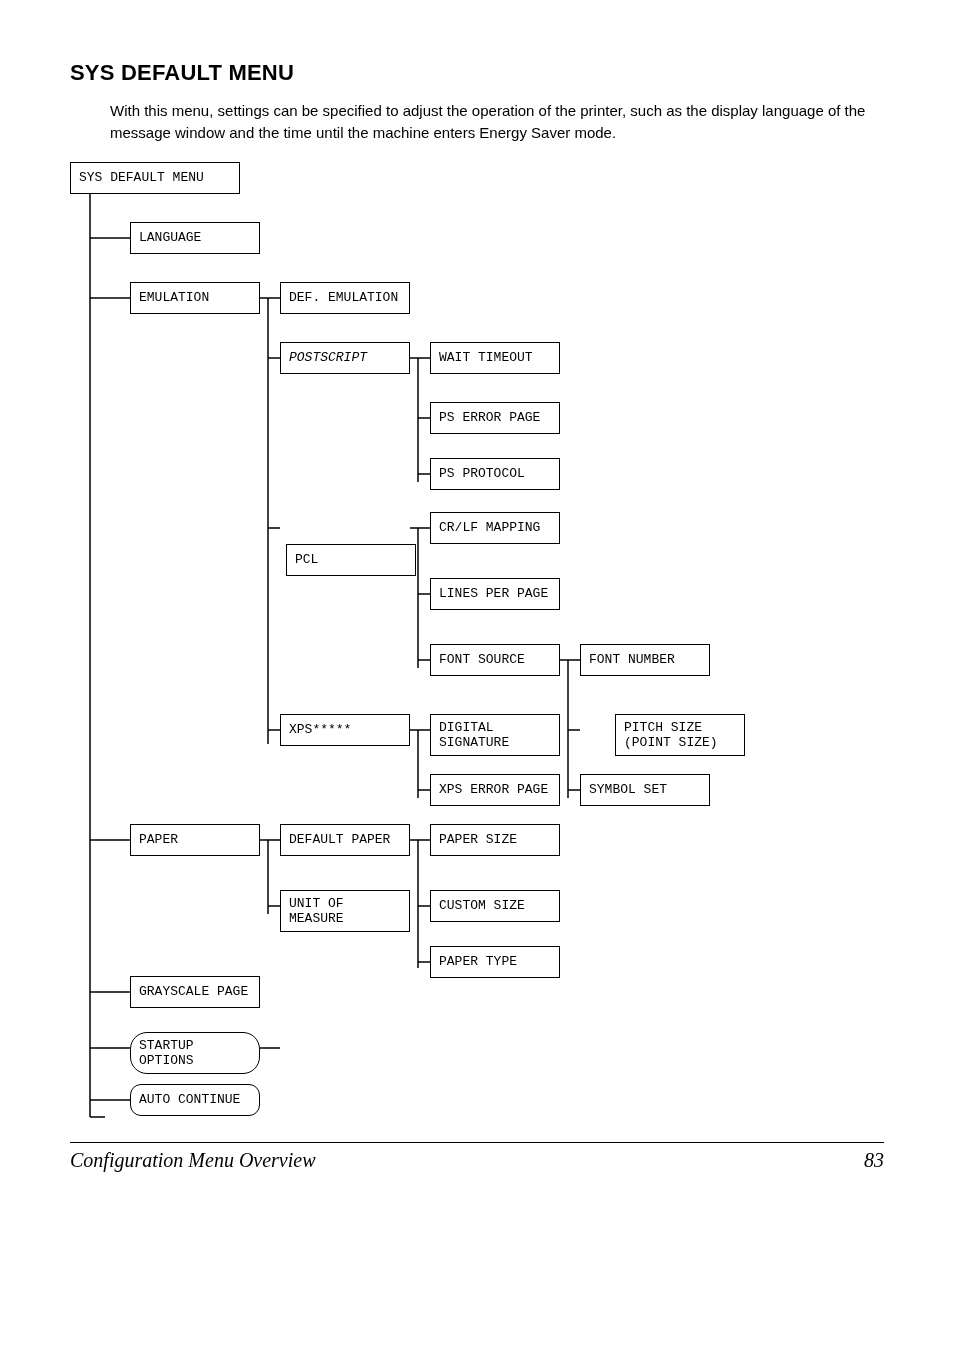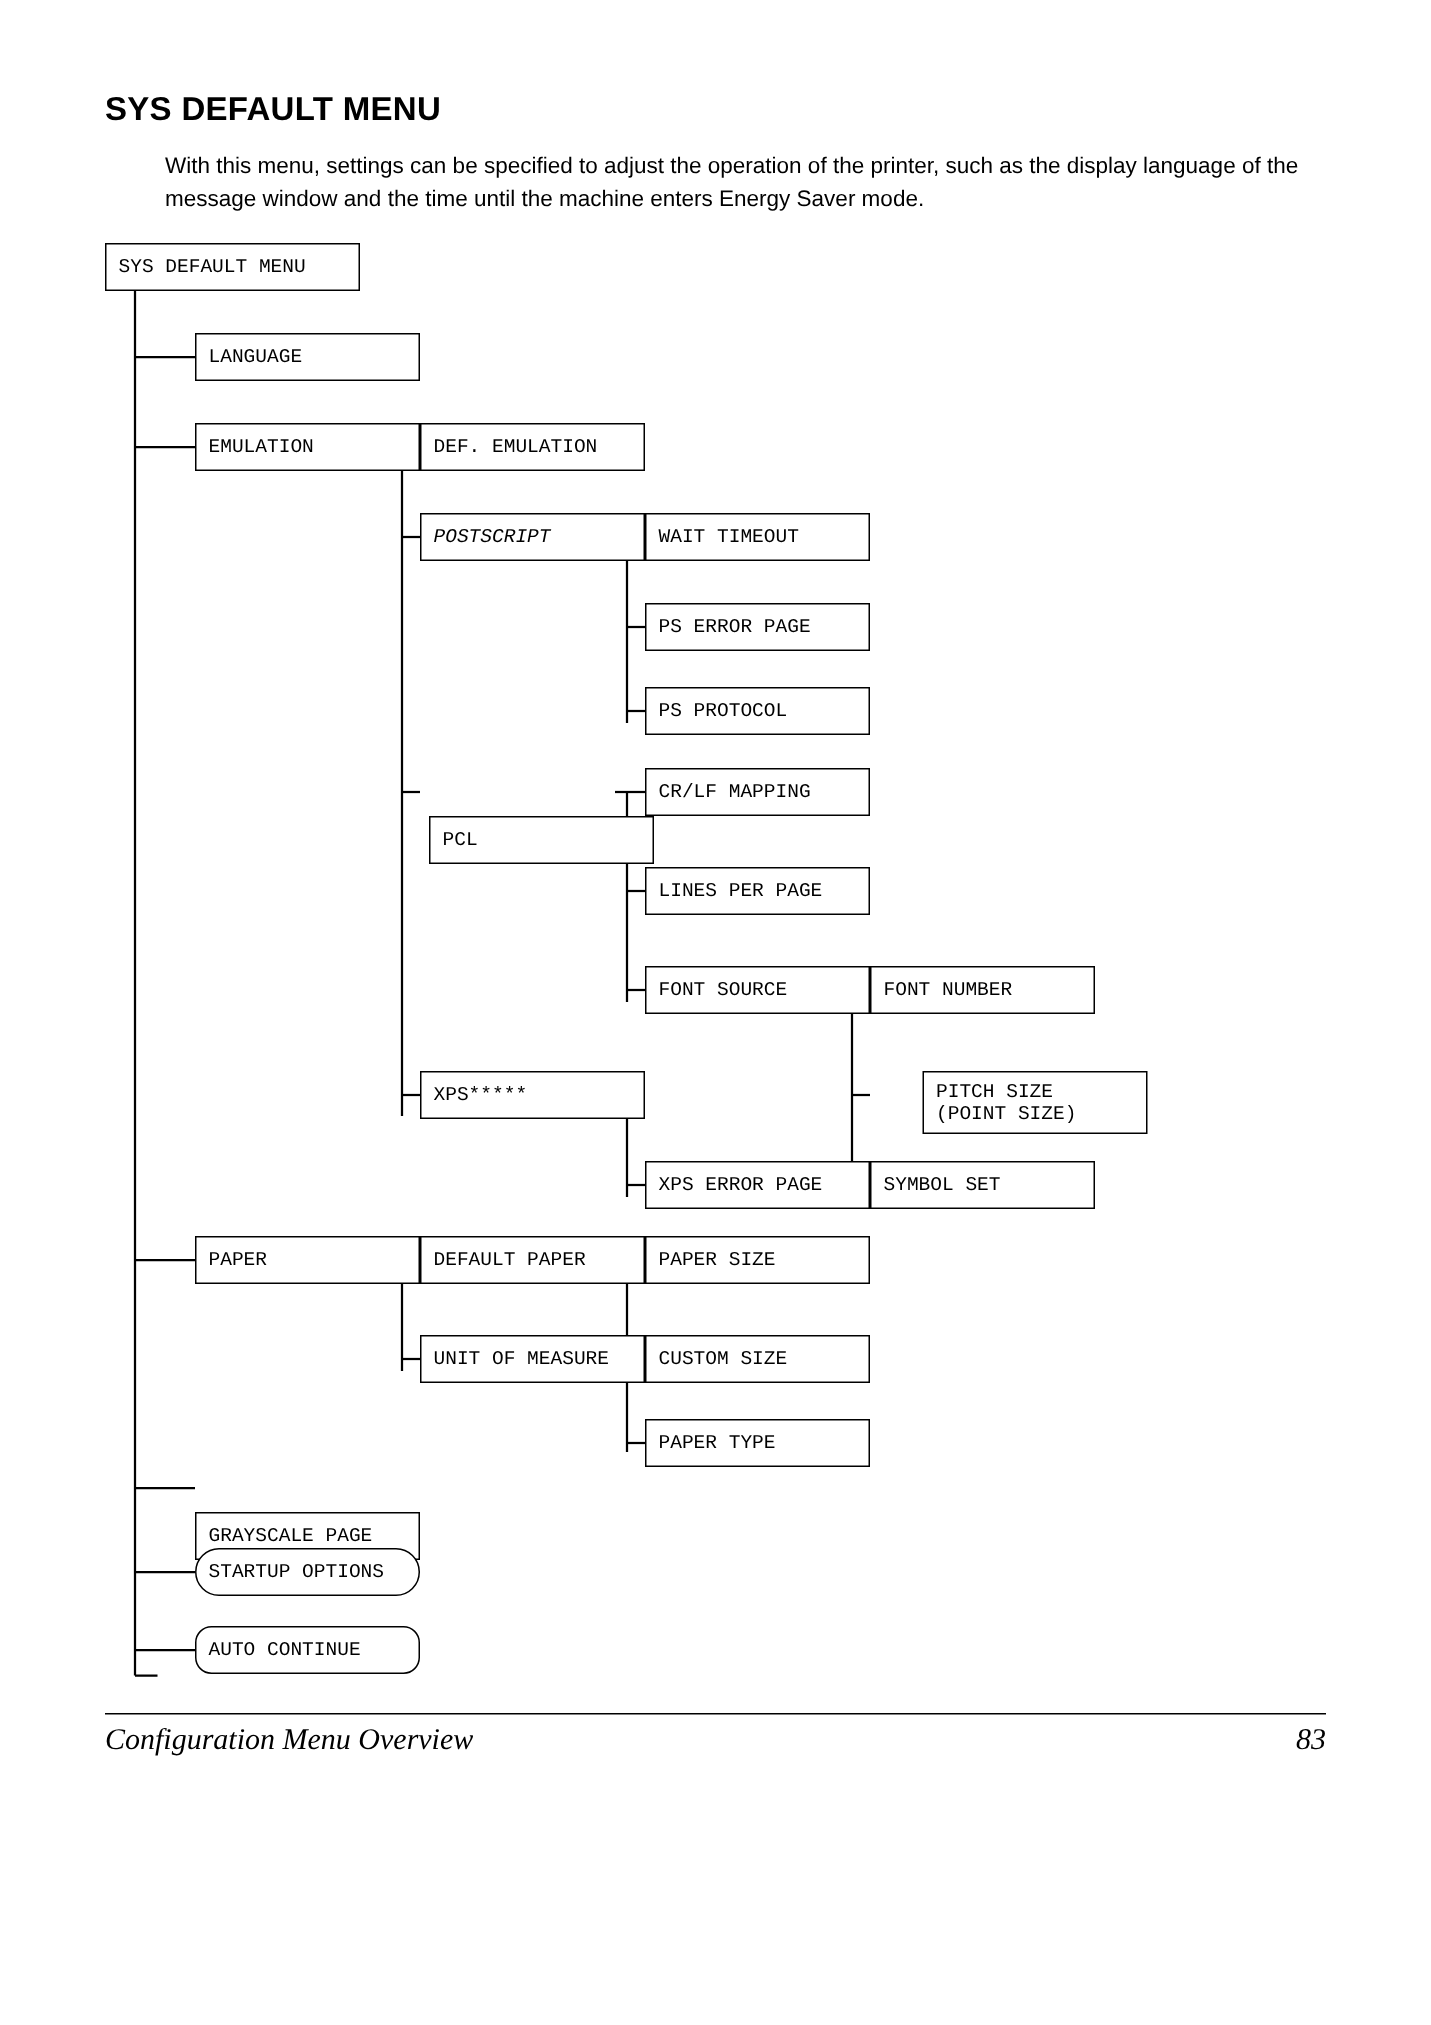--- a/index.html
+++ b/index.html
@@ -35,21 +35,21 @@
     left: 0;
     top: 0;
     pointer-events: none;
   }
   .node {
     position: absolute;
     border: 1.5px solid #000;
     background: #fff;
     padding: 5px 8px;
     box-sizing: border-box;
-    width: 150px;
+    width: 130px;
     min-height: 32px;
     display: flex;
     align-items: center;
   }
   .node.root { width: 170px; }
   .footer-rule {
     border-top: 1.5px solid #000;
     margin-top: 20px;
   }
   .footer {
@@ -136,32 +136,33 @@
     <div class="node" style="left:360px; top:240px;">PS ERROR PAGE</div>
     <div class="node" style="left:360px; top:296px;">PS PROTOCOL</div>
 
     <div class="node" style="left:216px; top:350px;margin-top:32px;">PCL</div>
     <div class="node" style="left:360px; top:350px;">CR/LF MAPPING</div>
     <div class="node" style="left:360px; top:416px;">LINES PER PAGE</div>
     <div class="node" style="left:360px; top:482px;">FONT SOURCE</div>
     <div class="node" style="left:510px; top:482px;">FONT NUMBER</div>
 
     <div class="node" style="left:210px; top:552px;">XPS*****</div>
+    <div class="node" style="left:360px; top:552px;">DIGITAL SIGNATURE</div>
     <div class="node" style="left:510px; top:552px;margin-left:35px;">PITCH SIZE (POINT SIZE)</div>
     <div class="node" style="left:360px; top:612px;">XPS ERROR PAGE</div>
     <div class="node" style="left:510px; top:612px;">SYMBOL SET</div>
 
     <div class="node" style="left:60px;  top:662px;">PAPER</div>
     <div class="node" style="left:210px; top:662px;">DEFAULT PAPER</div>
     <div class="node" style="left:360px; top:662px;text-align:right;">PAPER SIZE</div>
     <div class="node" style="left:210px; top:728px;">UNIT OF MEASURE</div>
     <div class="node" style="left:360px; top:728px;">CUSTOM SIZE</div>
     <div class="node" style="left:360px; top:784px;">PAPER TYPE</div>
 
-    <div class="node" style="left:60px;  top:814px;margin-top:32px;">GRAYSCALE PAGE</div>
+    <div class="node" style="left:60px;  top:814px;">GRAYSCALE PAGE</div>
     <div class="node" style="left:60px;  top:870px;border-radius:17px;">STARTUP OPTIONS</div>
     <div class="node" style="left:60px;  top:922px;border-radius:11px;">AUTO CONTINUE</div>
 
   </div>
 
   <div class="footer-rule"></div>
   <div class="footer">
     <span>Configuration Menu Overview</span>
     <span class="pagenum">83</span>
   </div>

